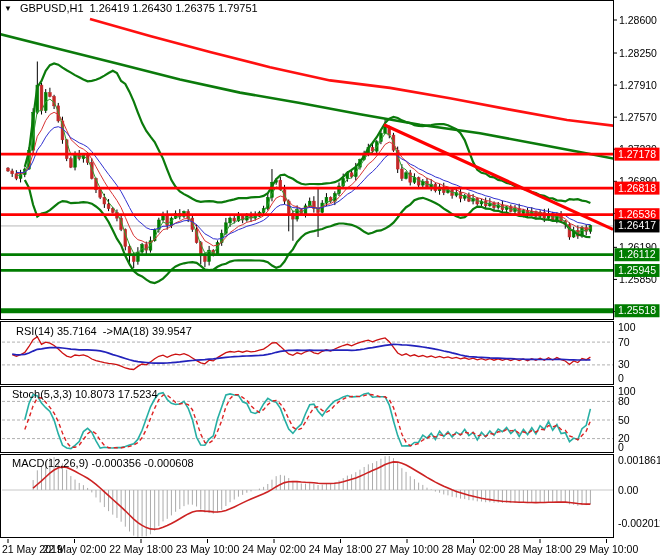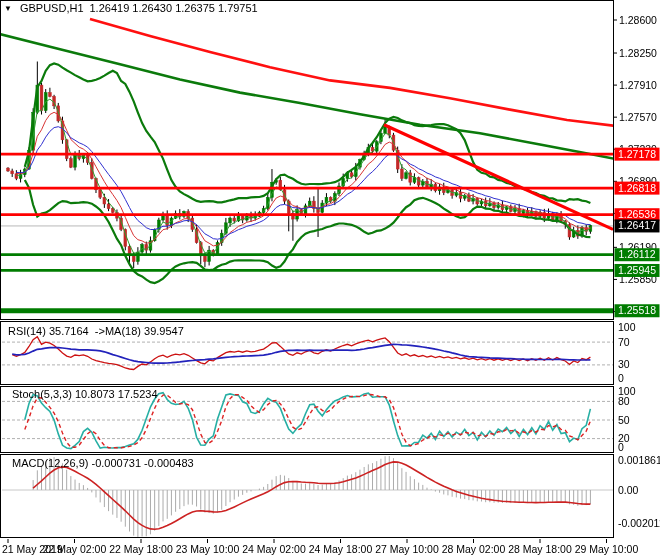--- a/index.html
+++ b/index.html
@@ -582,16 +582,16 @@
         <text x="473.5" y="553" fill="#000" text-anchor="middle">28 May 02:00</text>
         <line x1="540" y1="539" x2="540" y2="543" stroke="#000"></line>
         <text x="540" y="553" fill="#000" text-anchor="middle">28 May 18:00</text>
         <line x1="606.5" y1="539" x2="606.5" y2="543" stroke="#000"></line>
         <text x="606.5" y="553" fill="#000" text-anchor="middle">29 May 10:00</text>
       </g>
     </svg>
   <div class="overlay title-row">
     <span class="tri">▼</span><span>GBPUSD,H1</span><span>1.26419 1.26430 1.26375 1.79751</span>
   </div>
-  <div class="overlay" style="left:8px;top:325px">RSI(14) 35.7164  -&gt;MA(18) 39.9547</div>
+  <div class="overlay" style="left:16px;top:325px">RSI(14) 35.7164  -&gt;MA(18) 39.9547</div>
   <div class="overlay" style="left:12px;top:388px">Stoch(5,3,3) 10.8073 17.5234</div>
-  <div class="overlay" style="left:12px;top:457px">MACD(12,26,9) -0.000731 -0.000483</div>
+  <div class="overlay" style="left:12px;top:457px">MACD(12,26,9) -0.000356 -0.000608</div>
 </div>
 
 </body></html>

